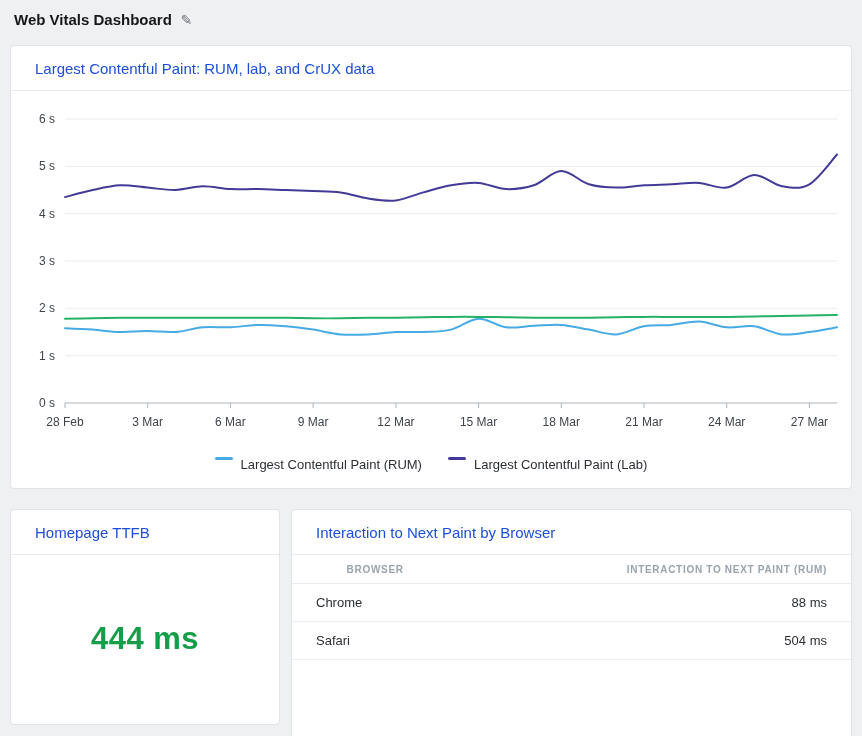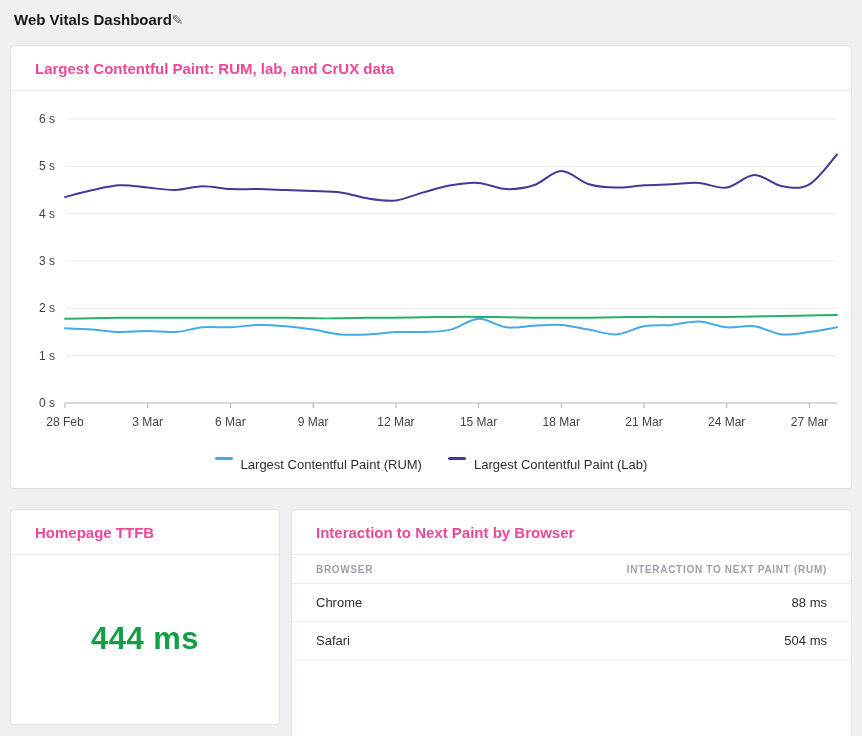--- a/index.html
+++ b/index.html
@@ -1,36 +1,36 @@
 <!DOCTYPE html>
 <html><head>
 <meta charset="utf-8">
 <style>
   *{margin:0;padding:0;box-sizing:border-box}
   html,body{width:862px;height:736px}
   body{overflow:hidden;background:#eef0f2;font-family:"Liberation Sans","DejaVu Sans",sans-serif;color:#1a1d21}
-  .topbar{display:flex;align-items:center;padding:11px 14px 9px}
+  .topbar{display:flex;align-items:center;gap:9px;padding:11px 14px 9px}
   .topbar h1{font-size:15px;font-weight:700;color:#15181b}
   .edit-icon{font-size:14px;color:#6b7178;cursor:pointer;line-height:1}
   .card{background:#fff;border:1px solid #e0e3e7;border-radius:4px;overflow:hidden}
   .card-header{padding:14px 24px 13px;border-bottom:1px solid #e9ebee}
-  .card-header h2{font-size:15px;font-weight:700;color:#ec4899}
+  .card-header h2{font-size:15px;font-weight:400;color:#1d4ed8}
   .chart-card{margin:8px 10px 0;height:444px}
   svg.chart{display:block}
   .tick{font-size:12px;fill:#3f444a;font-family:"Liberation Sans","DejaVu Sans",sans-serif}
   .legend{display:flex;justify-content:center;align-items:center;gap:26px;height:42px}
   .legend-item{display:flex;align-items:flex-start;gap:8px;font-size:13px;color:#2b2f34;cursor:pointer}
   .swatch{display:inline-block;width:18px;height:3px;border-radius:2px}
   .bottom-row{display:flex;gap:11px;margin:20px 10px 0}
   .ttfb-card{width:270px;height:216px;flex:none}
   .big-value-wrap{height:168px;display:flex;align-items:center;justify-content:center}
   .big-value{font-size:31px;font-weight:700;letter-spacing:.5px}
   .inp-card{flex:1;height:276px}
   table.inp{width:100%;border-collapse:collapse}
-  table.inp th{font-size:10px;font-weight:700;letter-spacing:.7px;color:#9aa3ad;text-transform:uppercase;text-align:left;padding:9px 24px 8px;border-bottom:1px solid #e9ebee}
+  table.inp th{font-size:10px;font-weight:700;letter-spacing:.7px;color:#9aa3ad;text-transform:uppercase;text-align:center;padding:9px 24px 8px;border-bottom:1px solid #e9ebee}
   table.inp th.num{text-align:right}
   table.inp td{font-size:13px;color:#2b2f34;padding:11px 24px;border-bottom:1px solid #edeff1}
   table.inp td.num{text-align:right}
 </style>
 </head>
 <body>
 
 <div class="page">
 
   <header class="topbar">

